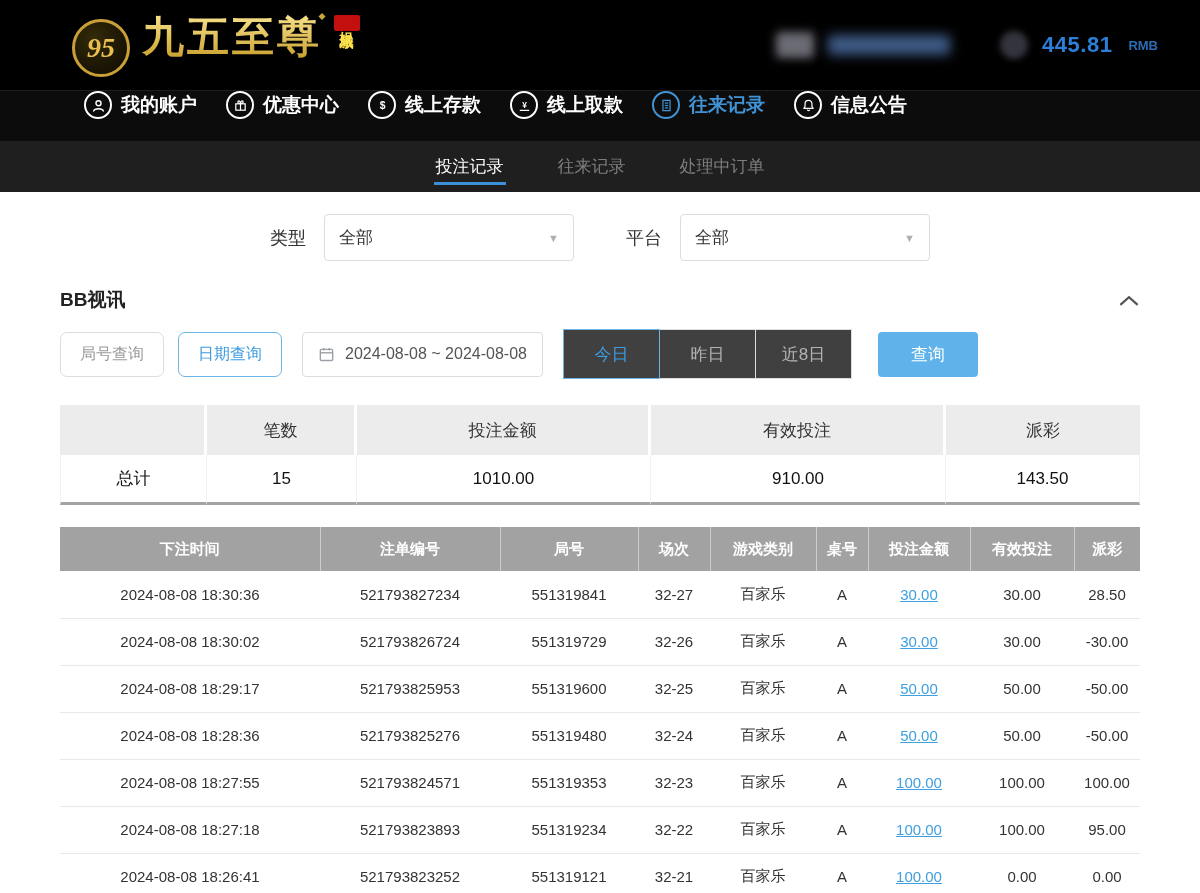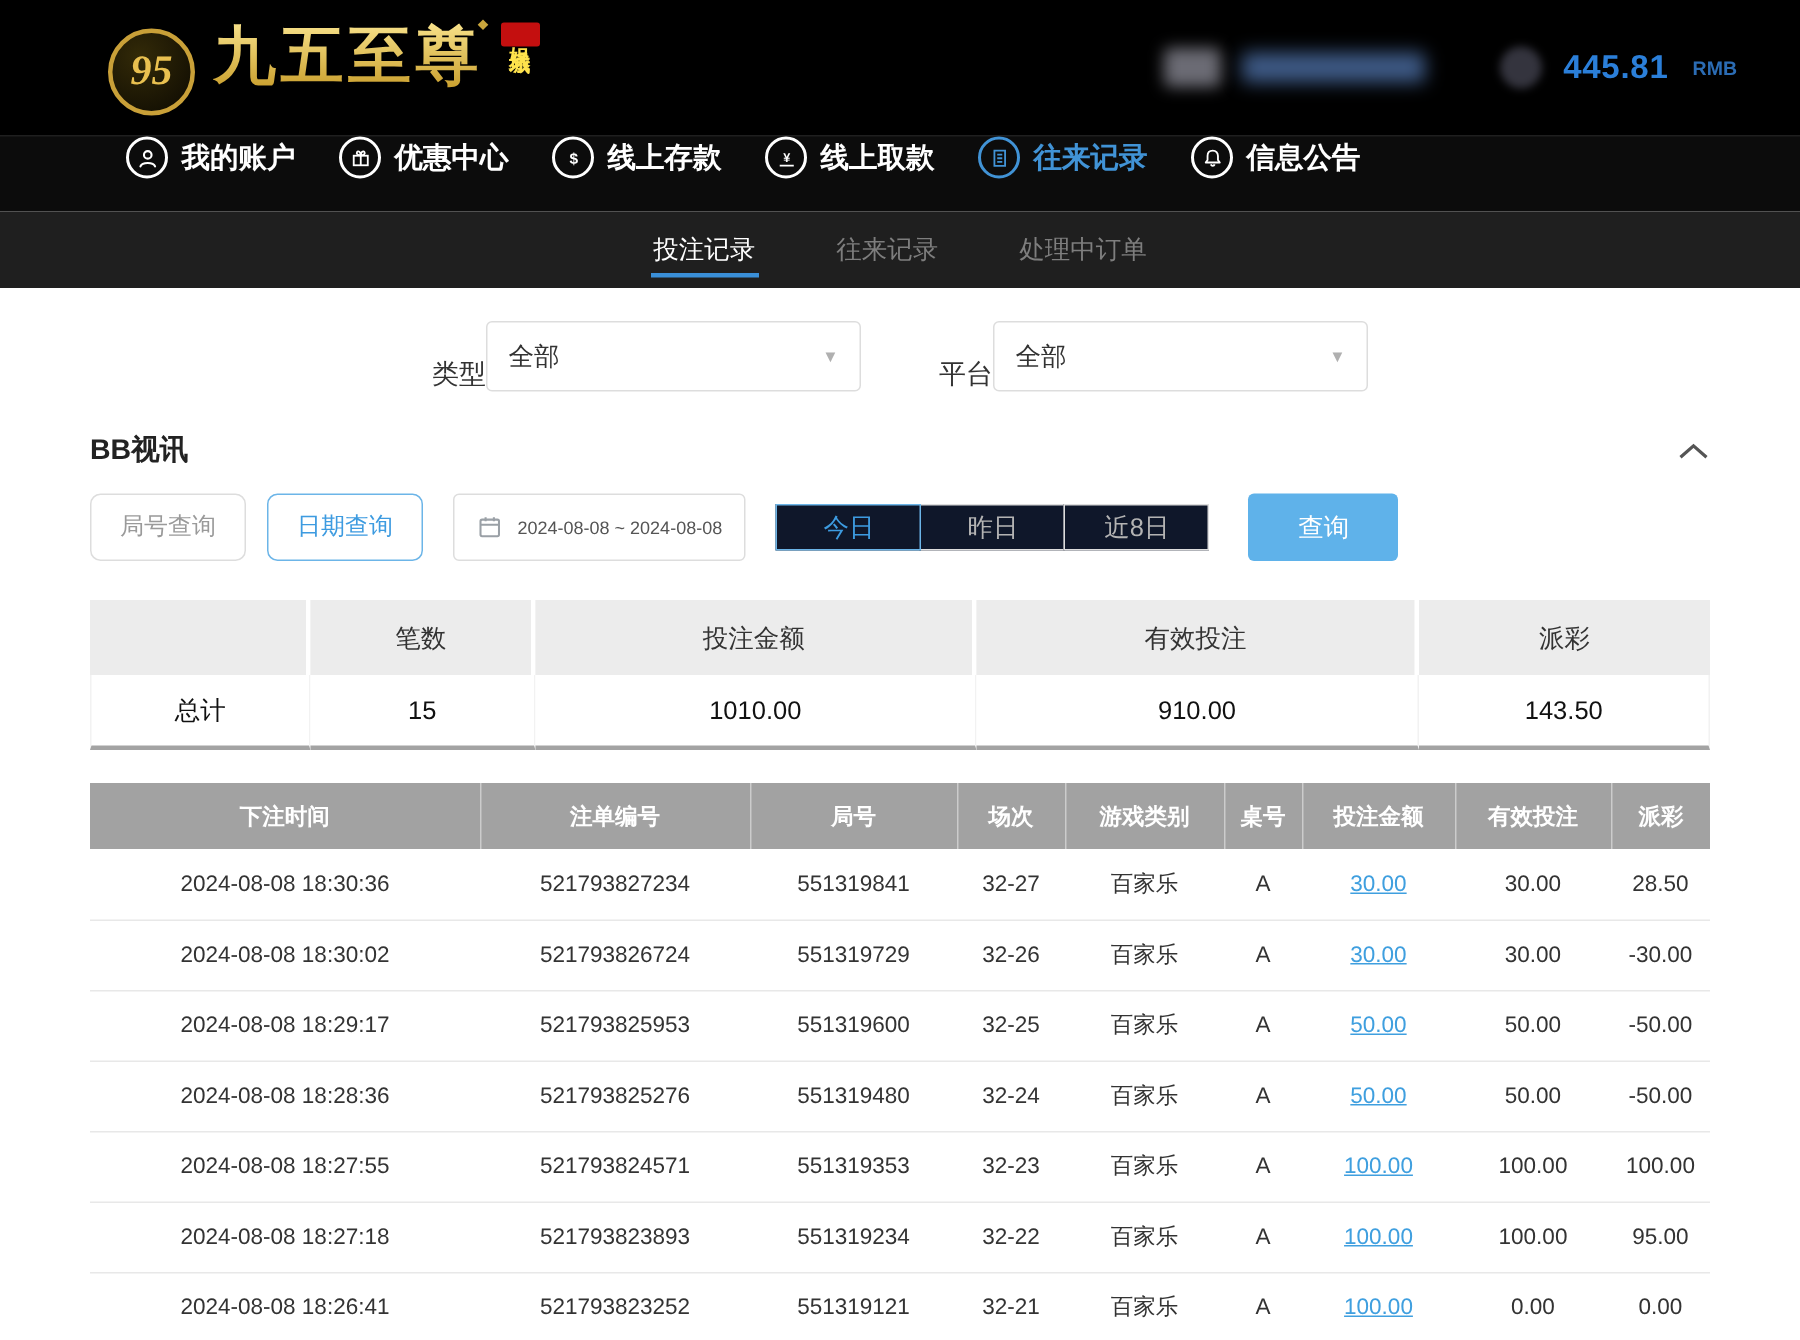--- a/index.html
+++ b/index.html
@@ -31,37 +31,37 @@
   .nav-icon { width:28px; height:28px; border:2px solid currentColor; border-radius:50%; display:flex; align-items:center; justify-content:center; flex:0 0 auto; }
 
   
   .sub-nav { height:51px; background:#1f1f1f; display:flex; justify-content:center; gap:46px; }
   .sub-tab { color:#7e7e7e; font-size:17px; display:flex; align-items:center; height:100%; position:relative; padding:0 4px; cursor:pointer; }
   .sub-tab.active { color:#fff; }
   .sub-tab.active::after { content:""; position:absolute; left:2px; right:2px; bottom:7px; height:3px; background:#3a8fd8; }
 
   
   .filter-row { display:flex; align-items:center; justify-content:center; gap:52px; padding:22px 0 18px; }
-  .filter-group { display:flex; align-items:flex-end; }
+  .filter-group { display:flex; align-items:center; gap:18px; }
   .filter-label { font-size:18px; color:#333; }
   .select-box { width:250px; height:47px; border:1px solid #ddd; border-radius:4px; background:#fff; display:flex; align-items:center; justify-content:space-between; padding:0 14px; font-size:17px; color:#333; cursor:pointer; }
   .select-caret { color:#b0b0b0; font-size:11px; }
 
   
   .section-header { display:flex; align-items:center; justify-content:space-between; padding:8px 60px 14px; }
   .section-title { font-size:19px; font-weight:bold; color:#222; }
   .collapse-btn { cursor:pointer; display:flex; align-items:center; }
 
   
   .query-bar { display:flex; align-items:center; padding:2px 60px 26px; gap:14px; }
   .pill { height:45px; padding:0 19px; border:1px solid #ddd; border-radius:7px; display:flex; align-items:center; font-size:16px; color:#9a9a9a; background:#fff; cursor:pointer; white-space:nowrap; }
   .pill.active { border-color:#6cb5e8; color:#3d9be0; }
-  .date-box { height:45px; border:1px solid #ddd; border-radius:4px; display:flex; align-items:center; gap:10px; padding:0 15px; font-size:12px; color:#555; background:#fff; cursor:pointer; white-space:nowrap; margin-left:6px; }
+  .date-box { height:45px; border:1px solid #ddd; border-radius:4px; display:flex; align-items:center; gap:10px; padding:0 15px; font-size:16px; color:#555; background:#fff; cursor:pointer; white-space:nowrap; margin-left:6px; }
   .btn-group { display:flex; margin-left:6px; }
-  .gbtn { width:97px; height:31px; border:1px solid #ddd; background:#0f172a; font-size:17px; color:#b3b3b3; display:flex; align-items:center; justify-content:center; cursor:pointer; }
+  .gbtn { width:97px; height:50px; border:1px solid #ddd; background:#404040; font-size:17px; color:#b3b3b3; display:flex; align-items:center; justify-content:center; cursor:pointer; }
   .gbtn + .gbtn { margin-left:-1px; }
   .gbtn.active { border-color:#6cb5e8; color:#3d9be0; position:relative; z-index:1; }
   .search-btn { width:100px; height:45px; background:#5fb2ea; color:#fff; border:none; border-radius:4px; font-size:17px; display:flex; align-items:center; justify-content:center; margin-left:12px; cursor:pointer; }
 
   
   .summary-table { width:1080px; margin:0 60px 22px; border-collapse:separate; border-spacing:0; table-layout:fixed; }
   .summary-table thead td { background:#ececec; height:50px; text-align:center; font-size:17px; color:#333; border-right:3px solid #fff; }
   .summary-table thead td:last-child { border-right:none; }
   .summary-table tbody td { height:50px; text-align:center; font-size:17px; color:#111; border-bottom:3px solid #a3a3a3; border-right:1px solid #f2f2f2; background:#fff; }
   .summary-table tbody td:first-child { border-left:1px solid #f2f2f2; }

